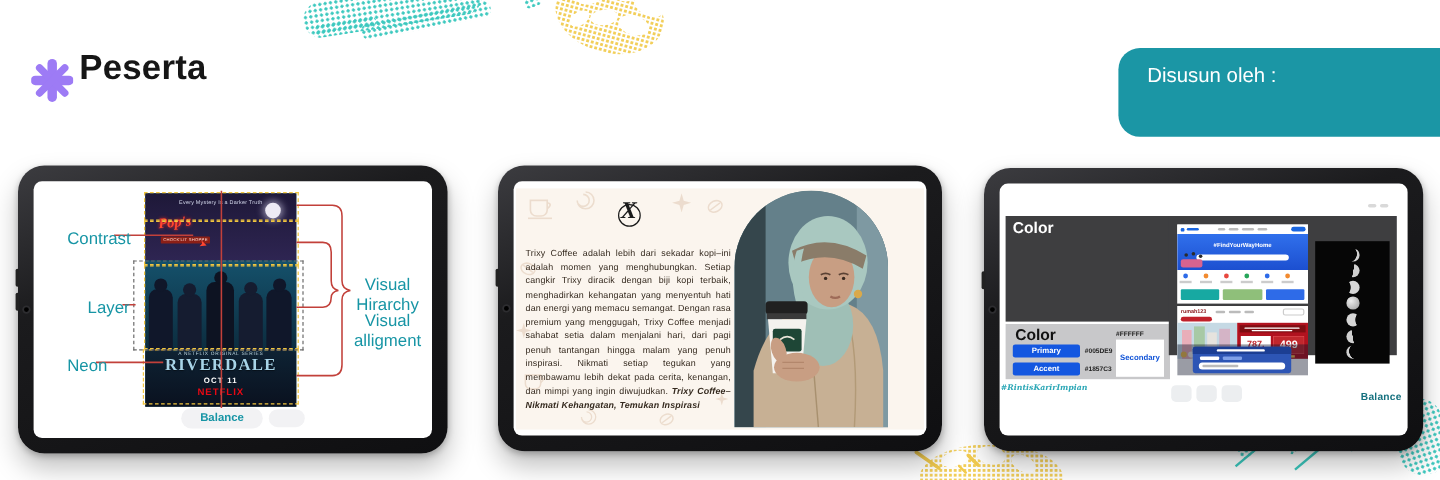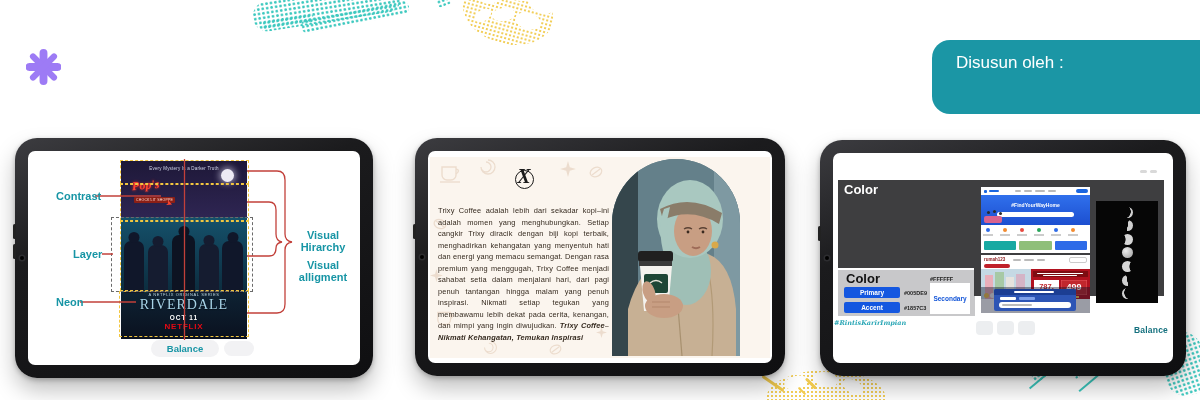--- a/index.html
+++ b/index.html
@@ -31,26 +31,26 @@
   .p-moon{right:13px;top:8px;width:13px;height:13px;border-radius:50%;background:#EDEAF4;box-shadow:0 0 6px 2px rgba(230,225,250,.55);}
   .p-tag{left:0;top:5px;width:126px;text-align:center;font-size:4.5px;color:#D4D8EC;letter-spacing:.2px;}
   .p-neon{left:11px;top:17px;font-family:"Liberation Serif",serif;font-style:italic;font-weight:bold;font-size:12px;color:#FF4530;text-shadow:0 0 3px #ff2d1f;transform:rotate(-5deg);}
   .p-neonsub{left:13px;top:36px;font-size:3.5px;color:#FFD9D0;background:#8C1F16;padding:1px 2px;border-radius:1px;letter-spacing:.2px;}
   .p-arrow{left:45px;top:38px;color:#FF4530;font-size:8px;transform:rotate(20deg);}
   .p-scene{left:0;top:56px;width:126px;height:76px;background:linear-gradient(#15516B,#0C2C3E);}
   .sil{position:absolute;bottom:0;background:#11182B;border-radius:7px 7px 0 0;}
   .sil::before{content:"";position:absolute;top:-9px;left:50%;transform:translateX(-50%);width:11px;height:11px;border-radius:50%;background:inherit;}
   .p-bot{left:0;top:132px;width:126px;height:46px;background:linear-gradient(#0E2233,#0A111F);}
   .p-series{left:0;top:131px;width:126px;text-align:center;font-size:4px;color:#BCD6E2;letter-spacing:.6px;}
-  .p-title{left:0;top:136px;width:126px;text-align:center;font-family:"Liberation Serif",serif;font-weight:normal;font-size:14px;color:#A8D4E8;letter-spacing:1px;text-shadow:0 1px 1px rgba(0,0,0,.5);}
+  .p-title{left:0;top:136px;width:126px;text-align:center;font-family:"Liberation Serif",serif;font-weight:bold;font-size:14px;color:#A8D4E8;letter-spacing:1px;text-shadow:0 1px 1px rgba(0,0,0,.5);}
   .p-date{left:0;top:153px;width:126px;text-align:center;font-size:6.5px;font-weight:bold;color:#fff;letter-spacing:1px;}
   .p-net{left:0;top:161px;width:126px;text-align:center;font-size:8px;font-weight:bold;color:#E50914;letter-spacing:.8px;}
   .gy{position:absolute;border:1.2px dashed #F2C63F;}
   .gg{position:absolute;border:1.4px dashed #6B6B6B;}
-  .lbl{position:absolute;color:#1795A5;font-weight:bold;font-size:11px;}
+  .lbl{position:absolute;color:#1795A5;font-weight:normal;font-size:14px;}
   .lblc{text-align:center;}
   .bal-pill{left:123px;top:189px;width:68px;height:17px;background:#F2F2F4;border-radius:9px;color:#1795A5;font-weight:bold;font-size:9.5px;text-align:center;line-height:17px;}
   .bal-blob{left:196px;top:190px;width:30px;height:15px;background:#F2F2F4;border-radius:8px;}
 
   
   #t2{left:415px;top:138px;width:370px;height:238px;}
   .design{position:absolute;left:2px;top:6px;right:2px;bottom:5px;background:#FBF5EE;overflow:hidden;}
   .doodle{position:absolute;opacity:.6;}
   .xlogo{left:82px;top:8px;width:24px;height:26px;font-family:"Liberation Serif",serif;font-weight:bold;font-style:italic;font-size:20px;color:#1a1a1a;text-align:center;}
   .xlogo::before{content:"";position:absolute;left:3px;top:5px;width:17px;height:17px;border:1px solid #1a1a1a;border-radius:50%;}
@@ -157,20 +157,21 @@
   <g stroke="#9D7BF5" stroke-width="9" stroke-linecap="round">
     <line x1="20" y1="4" x2="20" y2="36"></line>
     <line x1="4" y1="20" x2="36" y2="20"></line>
   </g>
   <g stroke="#9D7BF5" stroke-width="7" stroke-linecap="round">
     <line x1="8" y1="8" x2="32" y2="32"></line>
     <line x1="32" y1="8" x2="8" y2="32"></line>
   </g>
 </svg>
 <div class="abs title">
+  <div>Peserta</div>
 </div>
 
 <div class="abs badge">
   <div class="l1">Disusun oleh :</div>
 </div>
 
 <div id="t1" class="tablet">
   <span class="cam"></span>
   <span class="sbtn" style="top:86px;"></span>
   <span class="sbtn" style="top:106px;"></span>

